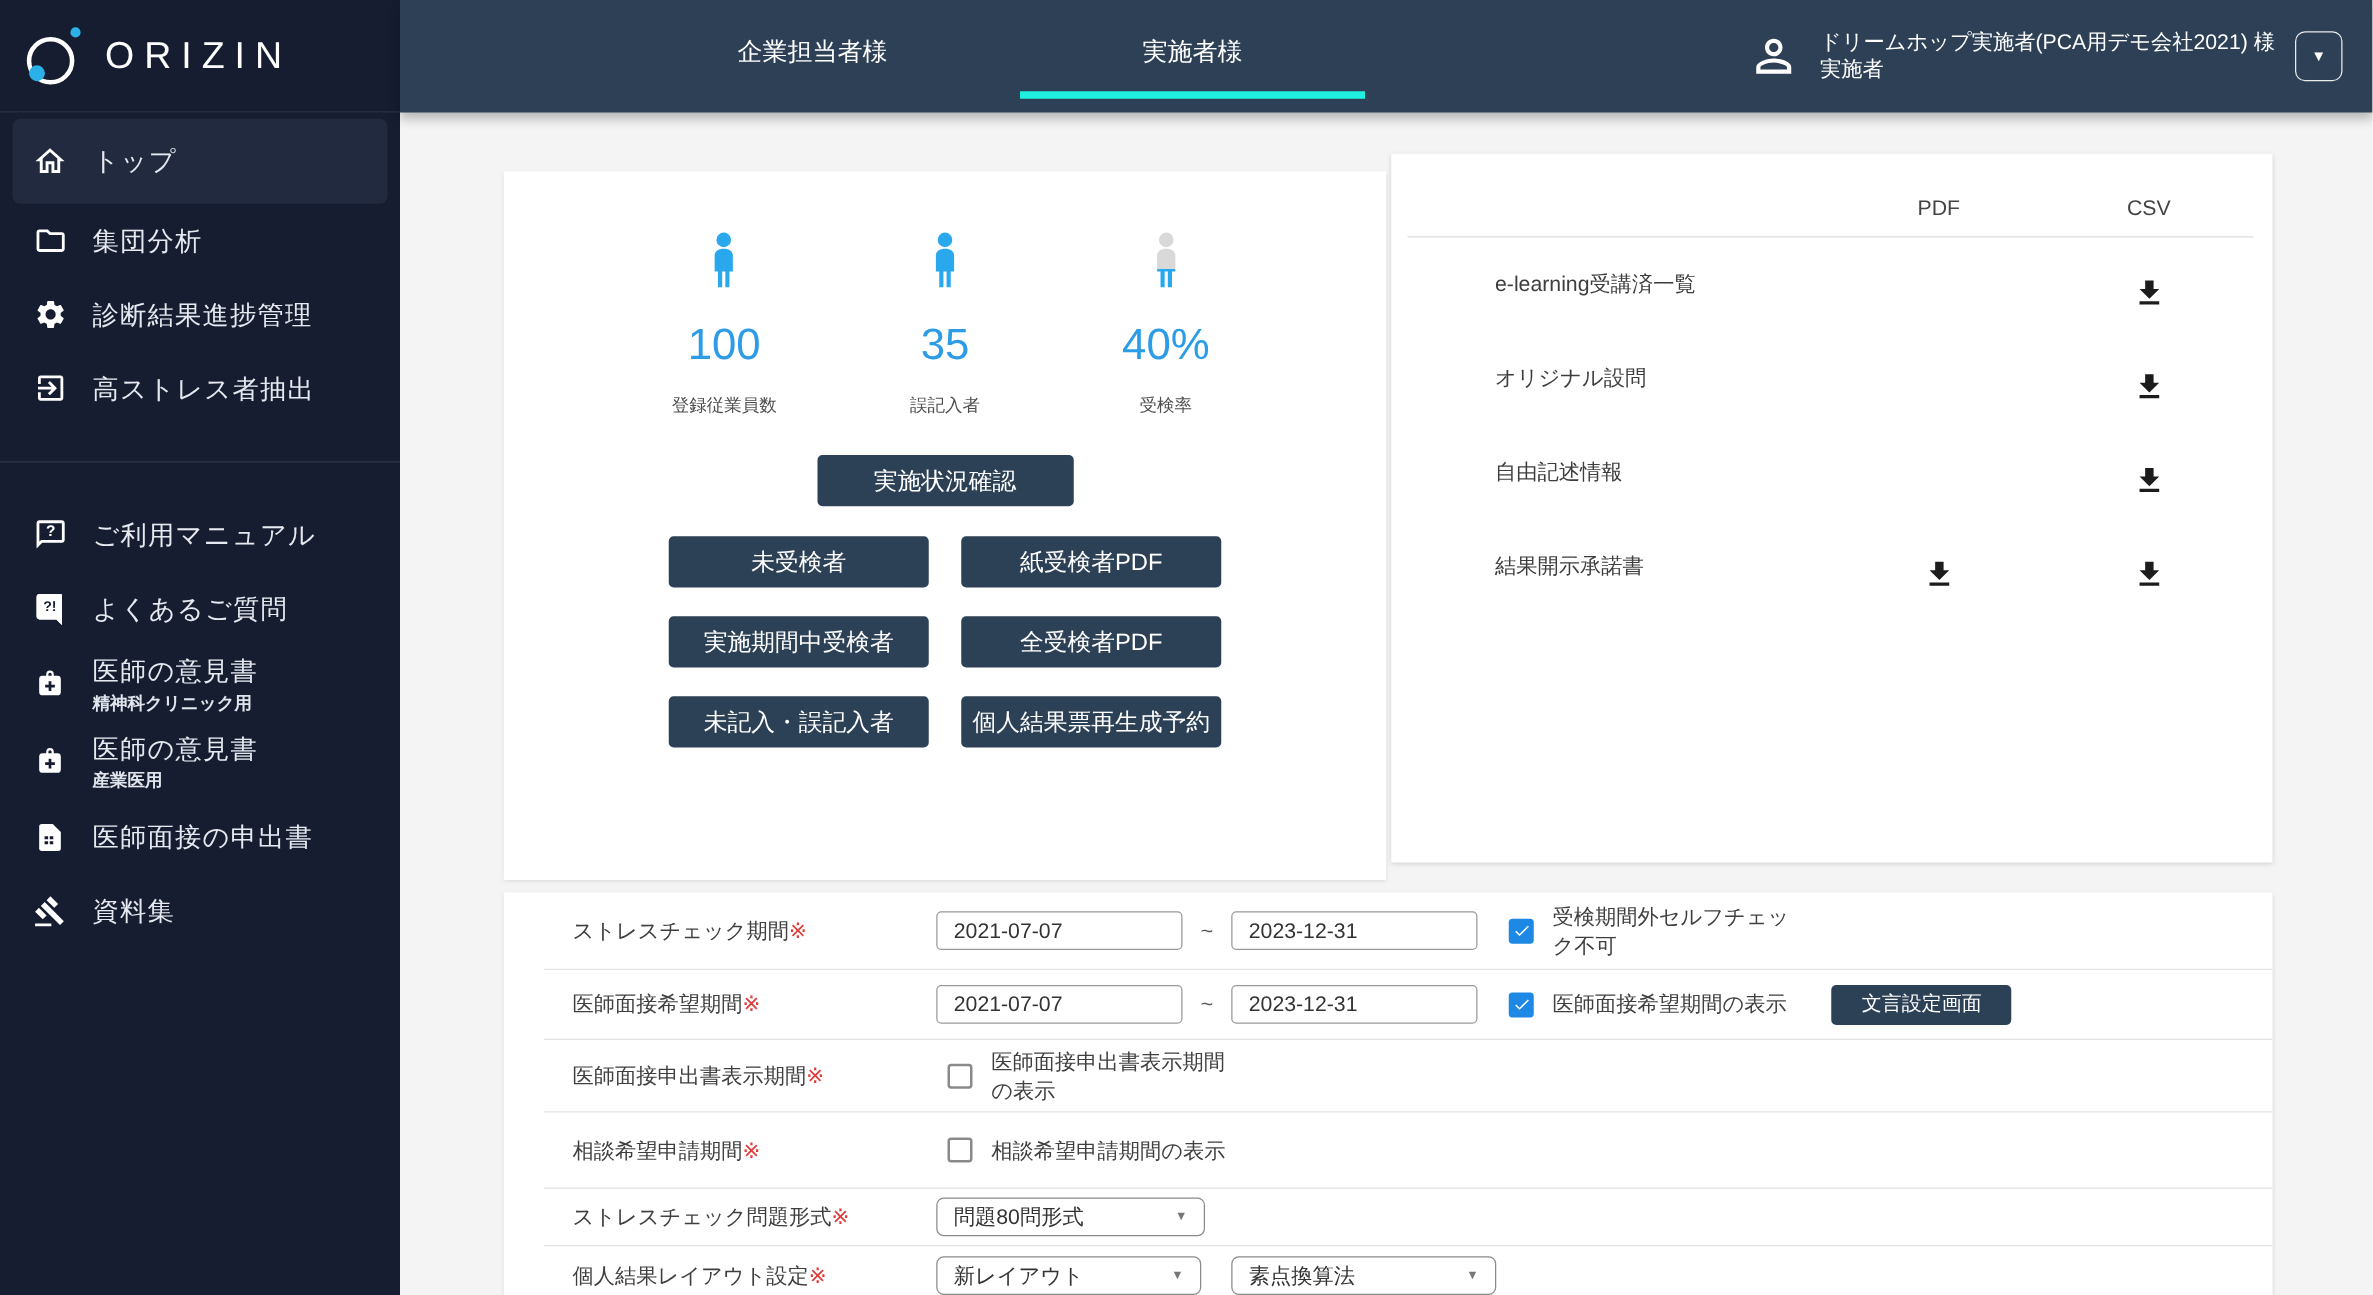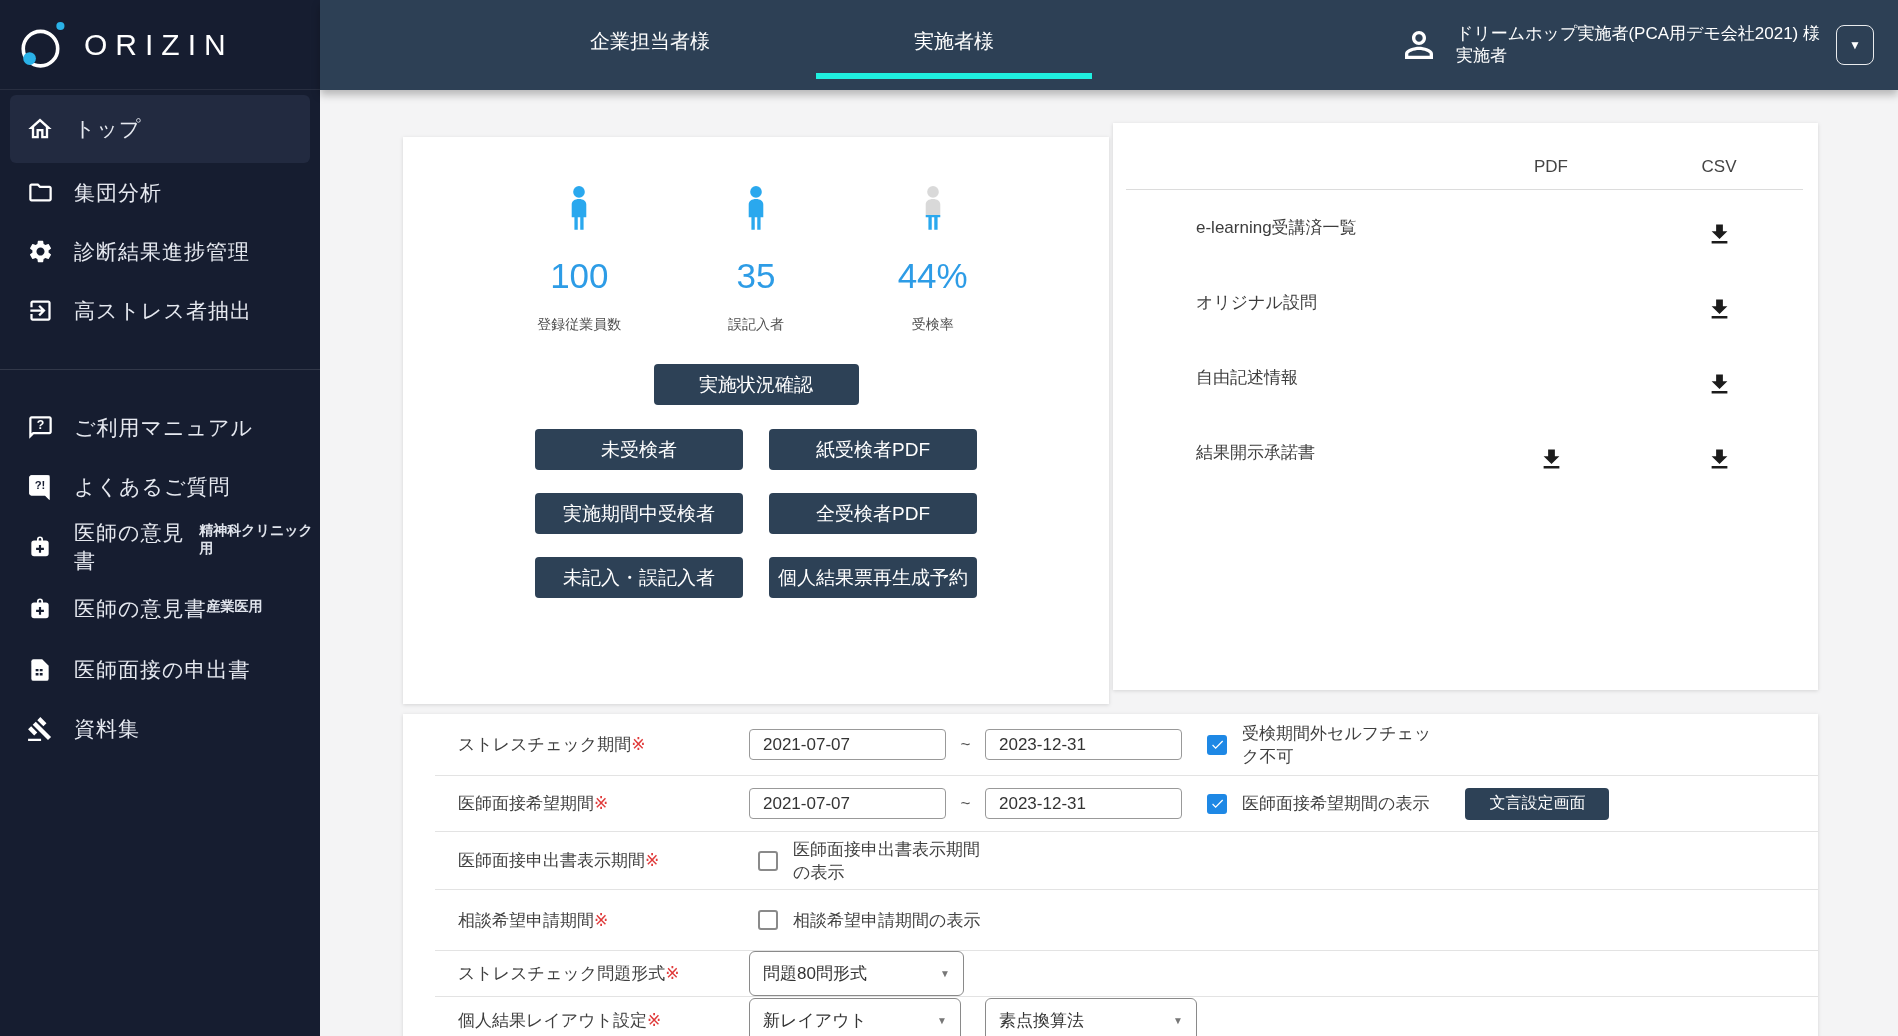--- a/index.html
+++ b/index.html
@@ -12,21 +12,21 @@
   .logo-area { height:90px; display:flex; align-items:center; padding-left:16px;
                border-bottom:1px solid rgba(255,255,255,.08); }
   .logo-text { font-size:30px; letter-spacing:8px; color:#fff; margin-left:10px; font-weight:400; }
   .nav { padding-top:5px; }
   .nav-item { display:flex; align-items:center; height:59px; padding-left:25px; cursor:pointer; color:#e6e9f0; }
   .nav-item.active { background:#222a40; border-radius:6px; margin:0 10px; height:68px; padding-left:15px; }
   .nav-icon { width:30px; height:30px; flex:0 0 30px; display:flex; align-items:center; justify-content:center; }
   .nav-icon svg { display:block; }
   .nav-label { margin-left:19px; font-size:21px; letter-spacing:1px; }
   .nav-item.two-line { height:62px; }
-  .nav-text-col { margin-left:19px; display:flex; }
+  .nav-text-col { margin-left:19px; display:flex; flex-direction:column; }
   .nav-sublabel { font-size:14px; font-weight:bold; margin-top:3px; color:#e0e4ec; }
   .nav-divider { height:1px; background:rgba(255,255,255,.12); margin:29px 0 28px 0; }
 
   
   .main { flex:1; display:flex; flex-direction:column; position:relative; }
   .topbar { flex:0 0 90px; height:90px; background:#2d4055; display:flex; align-items:center;
             position:relative; z-index:2; box-shadow:0 5px 8px rgba(0,0,0,.25); }
   .tabs { display:flex; margin-left:190px; height:100%; }
   .tab { width:280px; display:flex; align-items:center; justify-content:center; color:#fff;
          font-size:20px; position:relative; cursor:pointer; padding-bottom:8px; }
@@ -80,21 +80,21 @@
   .range-sep { width:39px; text-align:center; color:#555; font-size:17px; }
   .checkbox { width:20px; height:20px; border-radius:3px; flex:0 0 20px; cursor:pointer; }
   .checkbox.checked { background:#1e88e5; display:flex; align-items:center; justify-content:center; }
   .checkbox.unchecked { border:2px solid #8a8a8a; background:#fff; }
   .cb-label { font-size:17px; color:#3f3f3f; margin-left:15px; line-height:23px; }
   .cb-wrap1 { width:192px; }
   .cb-wrap3 { width:196px; }
   .ml25 { margin-left:25px; } .ml9 { margin-left:9px; }
   .word-btn { margin-left:36px; width:144px; height:32px; background:#2d4156; color:#fff;
               font-size:16px; border:none; border-radius:4px; cursor:pointer; }
-  .select { width:215px; height:45px; border:1.4px solid #8a8a8a; border-radius:6px; display:flex;
+  .select { width:215px; height:31px; border:1.4px solid #8a8a8a; border-radius:6px; display:flex;
             align-items:center; justify-content:space-between; padding:0 13px; font-size:17px;
             color:#333; background:#fff; cursor:pointer; }
   .select.w212 { width:212px; }
   .select + .select { margin-left:24px; }
   .dd-arrow { font-size:10px; color:#777; }
 </style>
 </head>
 <body>
 
 <div class="app">
@@ -273,21 +273,21 @@
                 <defs>
                   <linearGradient id="fill35" x1="0" y1="0" x2="0" y2="24" gradientUnits="userSpaceOnUse">
                     <stop offset="0.62" stop-color="#d9d9d9"></stop>
                       <stop offset="0.62" stop-color="#2aa8ee"></stop>
                   </linearGradient>
                 </defs>
                 <circle cx="12" cy="3.8" r="2.8" fill="url(#fill35)"></circle>
                 <path fill="url(#fill35)" d="M12 7.2c2.1 0 3.5 1 3.5 2.6v6.1h-1.3V22h-1.6v-6.1h-1.2V22H9.8v-6.1H8.5V9.8c0-1.6 1.4-2.6 3.5-2.6z"></path>
               </svg>
             </span>
-            <div class="stat-value">44%</div>
+            <div class="stat-value">40%</div>
             <div class="stat-label">受検率</div>
           </div>
         </div>
 
         <button class="primary-btn">実施状況確認</button>
 
         <div class="btn-grid">
           <button class="grid-btn">未受検者</button>
           <button class="grid-btn">紙受検者PDF</button>
           <button class="grid-btn">実施期間中受検者</button>

